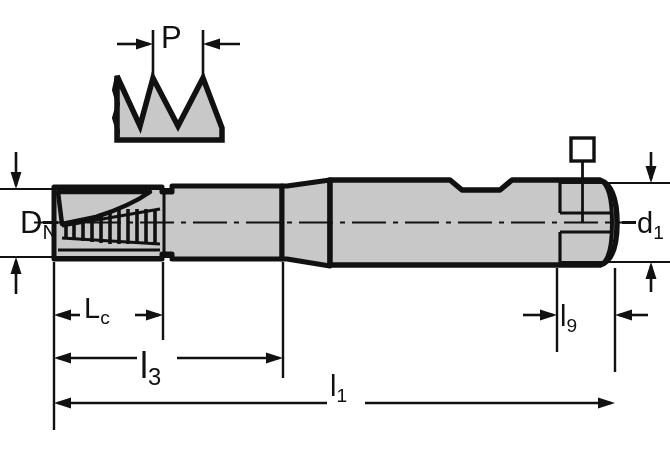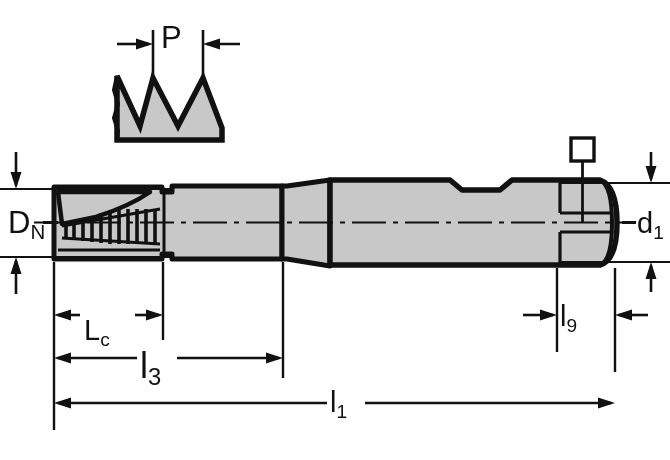--- a/index.html
+++ b/index.html
@@ -29,26 +29,26 @@
     user-select: none;
   }
   .lbl .sub {
     font-size: 0.66em;
     vertical-align: baseline;
     position: relative;
     top: 0.30em;
     letter-spacing: 0;
   }
   .lbl-P    { left: 161px; top: 22px;  font-size: 31px; }
-  .lbl-DN   { left: 8px;   top: 207px; font-size: 31px; }
+  .lbl-DN   { left: 20px;   top: 207px; font-size: 31px; }
   .lbl-d1   { left: 637px; top: 209px; font-size: 29px; }
-  .lbl-Lc   { left: 84px;  top: 316px; font-size: 29px; }
+  .lbl-Lc   { left: 84px;  top: 294px; font-size: 29px; }
   .lbl-l3   { left: 140px; top: 348px; font-size: 36px; }
   .lbl-l9   { left: 560px; top: 302px; font-size: 29px; }
-  .lbl-l1   { left: 330px; top: 388px; font-size: 29px; }
+  .lbl-l1   { left: 330px; top: 372px; font-size: 29px; }
 </style>
 </head>
 <body>
 
 <div id="stage">
 
   <svg id="drawing" width="670" height="460" viewBox="0 0 670 460">
 
     <g>
 

